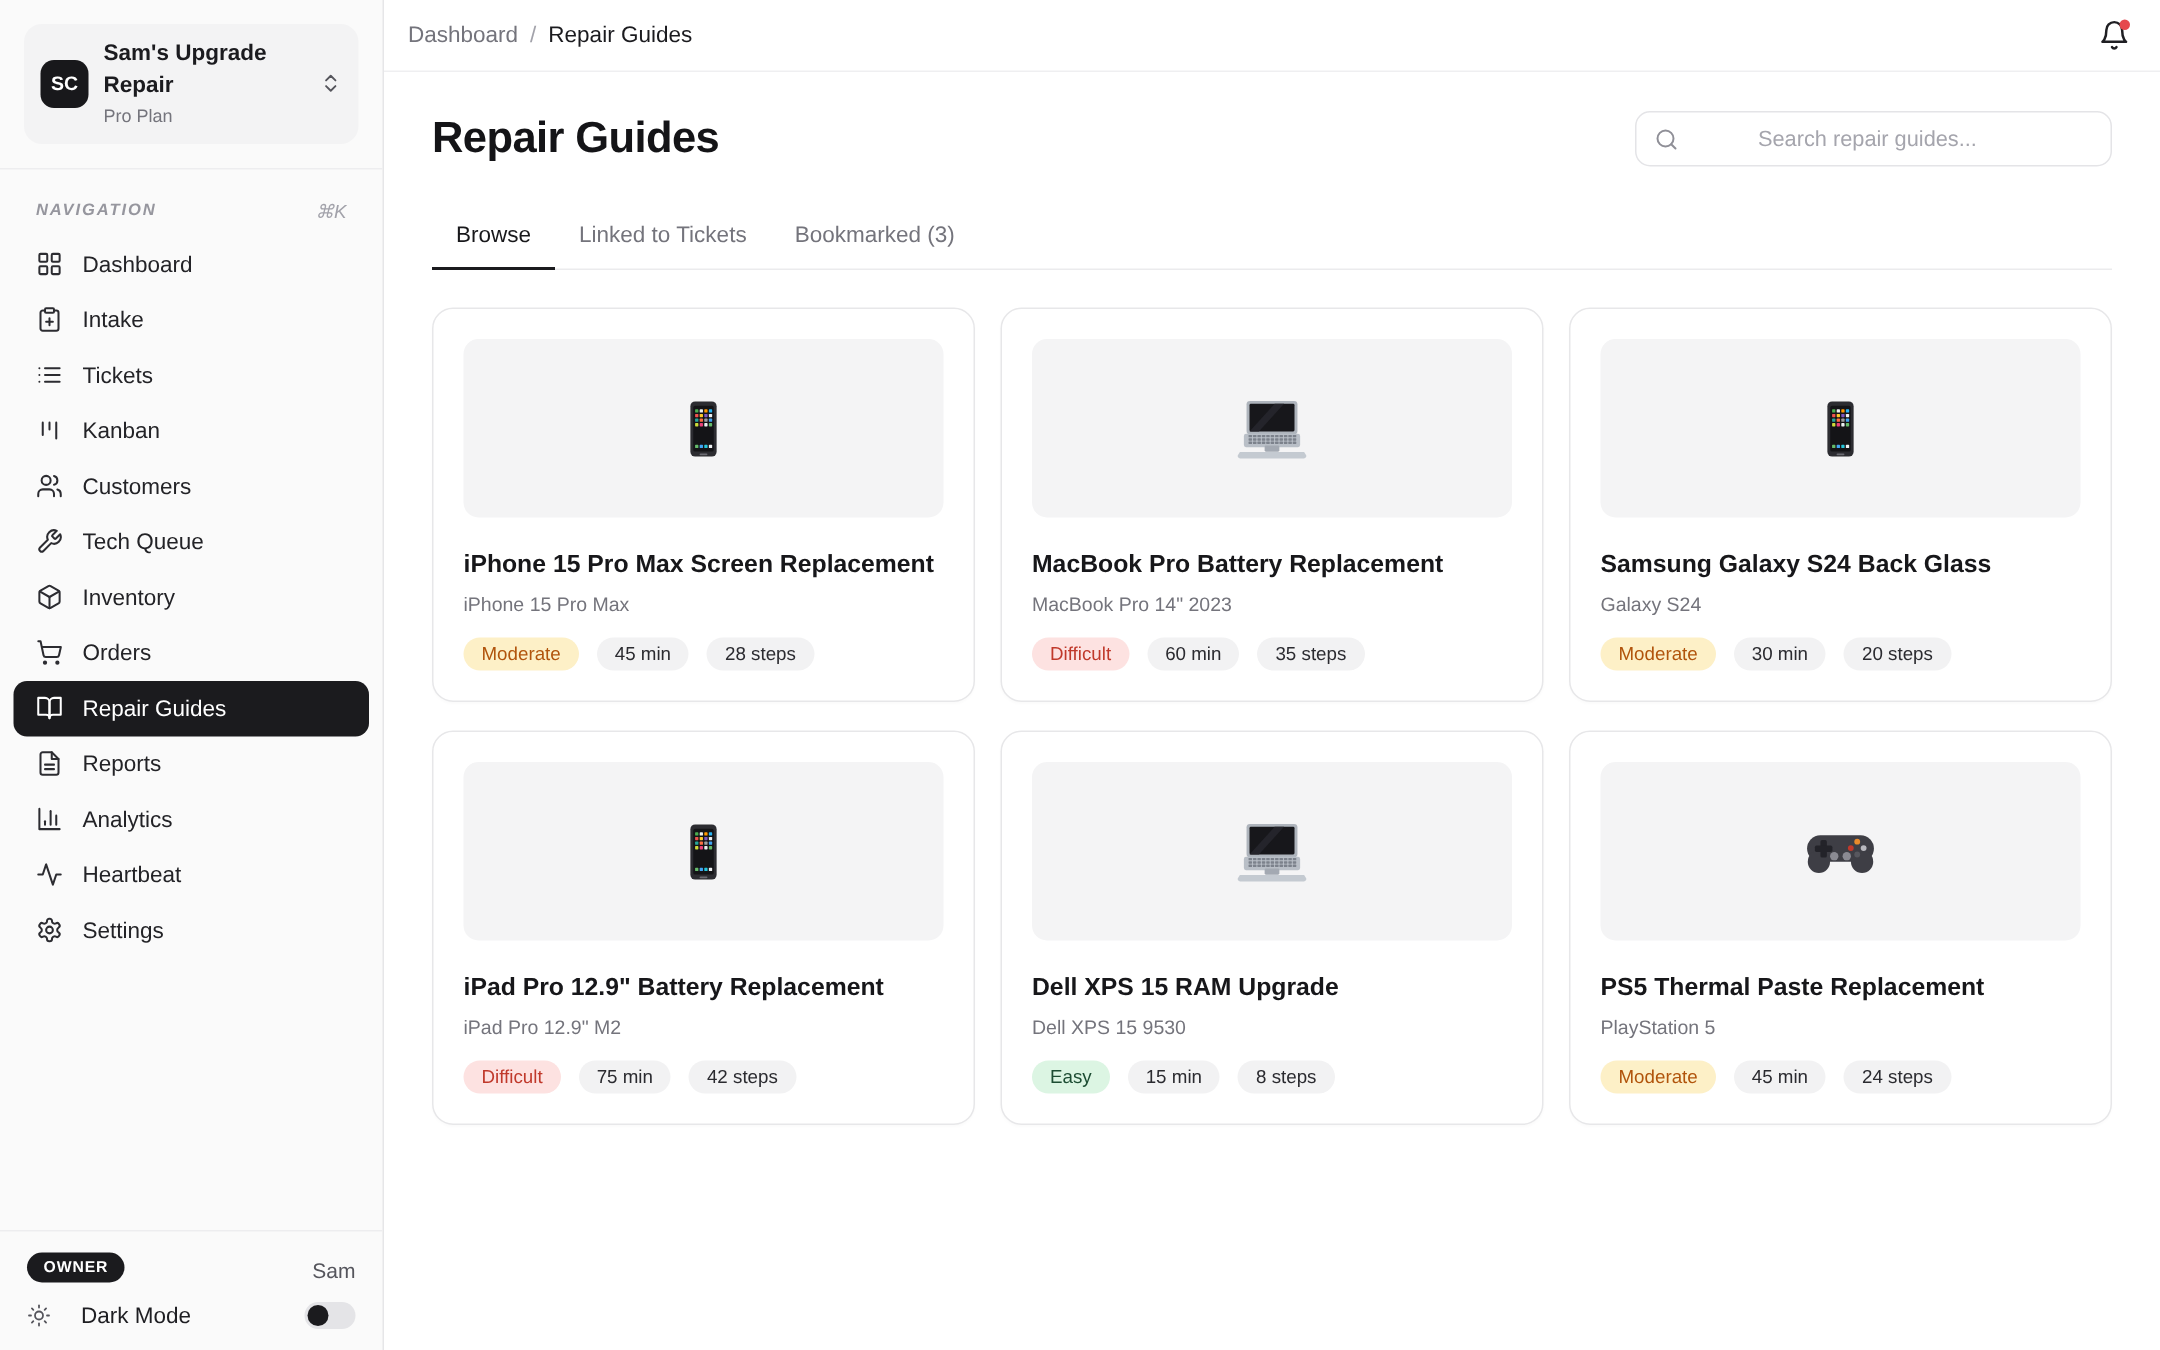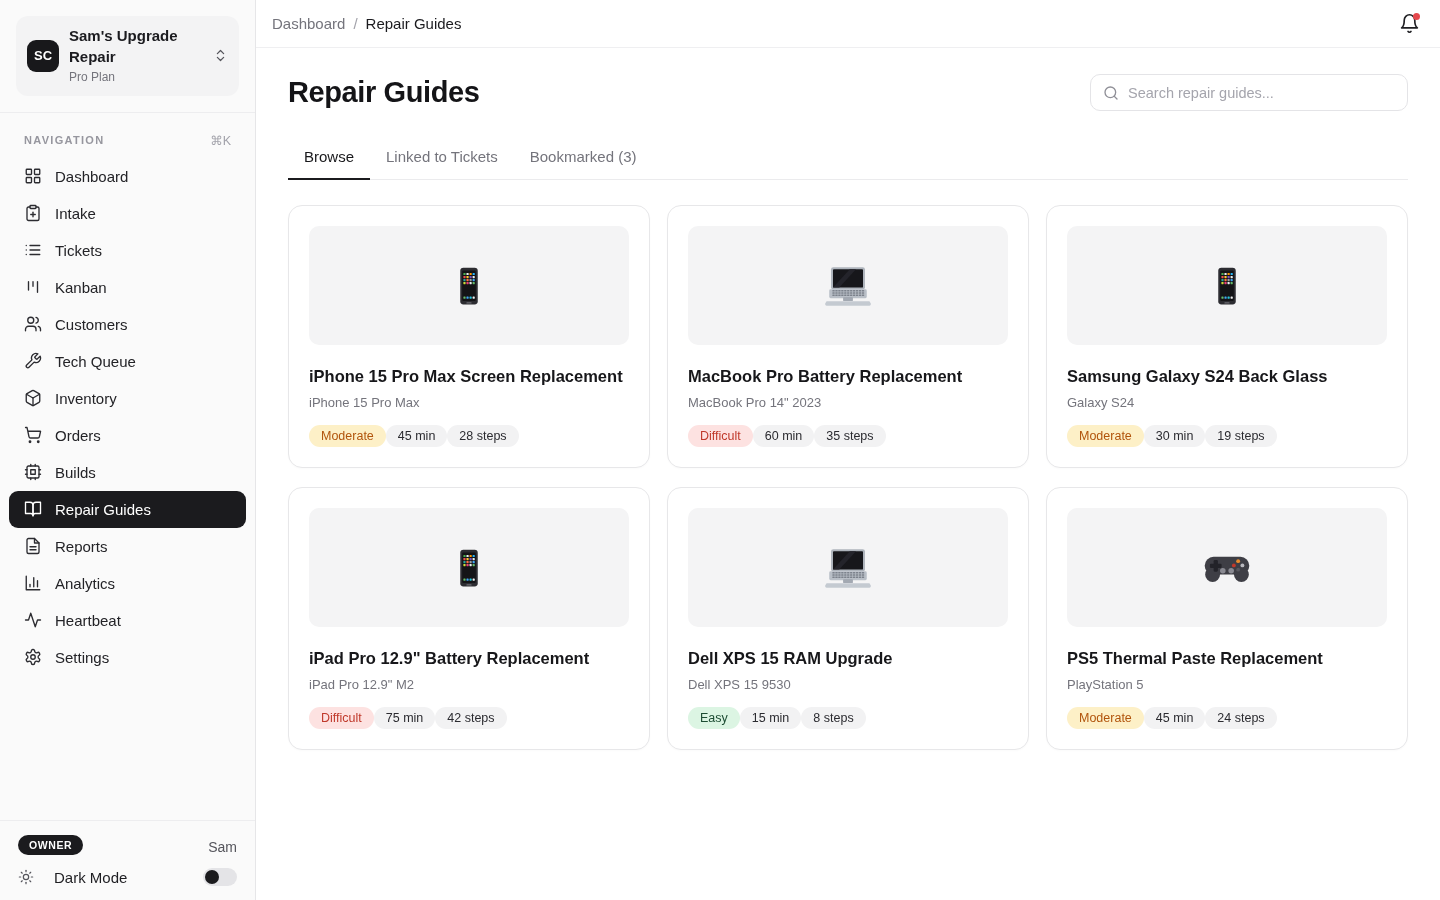--- a/index.html
+++ b/index.html
@@ -28,20 +28,21 @@
     display:flex; align-items:center; justify-content:center;
   }
   .ws-info { flex:1; line-height:1.38; }
   .ws-name { font-size:15px; font-weight:600; color:#1b1b1f; }
   .ws-plan { font-size:12px; color:#74747c; margin-top:2px; }
   .ws-chevron { color:#55555c; }
 
   .nav-header {
     display:flex; align-items:center; justify-content:space-between;
     padding:20px 24px 10px 24px;
+    font-style:italic;
   }
   .nav-header-label {
     font-size:11px; font-weight:700; letter-spacing:1.3px; color:#96969e;
   }
   .nav-shortcut { font-size:12.5px; color:#a2a2aa; }
 
   .nav-list { padding:0 9px; }
   .nav-item {
     display:flex; align-items:center; gap:13px;
     height:37px; padding:0 15px; border-radius:9px;
@@ -95,21 +96,21 @@
   .content { padding:26px 32px 0 32px; }
   .title-row { display:flex; align-items:center; justify-content:space-between; }
   .page-title { font-size:29px; font-weight:700; letter-spacing:-0.4px; color:#141417; }
   .search-box {
     width:318px; height:37px; border:1px solid #e4e4e7; border-radius:10px;
     background:#fff; display:flex; align-items:center; gap:9px; padding:0 12px;
   }
   .search-box .search-ic { color:#8f8f97; display:flex; }
   .search-box input {
     border:none; outline:none; flex:1; font-size:14.5px; background:transparent;
-    font-family:"Liberation Sans", sans-serif; color:#1b1b1f;
+    font-family:"Liberation Sans", sans-serif; color:#1b1b1f;margin-left:44px;
   }
   .search-box input::placeholder { color:#a5a5ad; }
 
   .tabs { display:flex; margin-top:27px; border-bottom:1px solid #ebebed; }
   .tab {
     background:transparent; border:none; font-family:"Liberation Sans", sans-serif;
     font-size:15px; color:#74747c; padding:10px 16px 14px 16px;
     position:relative; cursor:pointer;
   }
   .tab.active { color:#18181b; font-weight:500; }
@@ -125,21 +126,21 @@
   .card {
     background:#fff; border:1px solid #e7e7e9; border-radius:14px; padding:20px;
     box-shadow:0 1px 2px rgba(0,0,0,0.02); cursor:pointer;
   }
   .card-image {
     height:119px; border-radius:10px; background:#f4f4f5;
     display:flex; align-items:center; justify-content:center;
   }
   .card-title { margin-top:22px; font-size:16.5px; font-weight:700; color:#17171a; }
   .card-device { margin-top:9px; font-size:13px; color:#74747c; }
-  .badge-row { margin-top:15px; display:flex; align-items:center; gap:0; }
+  .badge-row { margin-top:15px; display:flex; align-items:center; gap:12px; }
   .badge {
     font-size:12.5px; font-weight:500; padding:4px 12px; border-radius:999px;
     white-space:nowrap;
   }
   .badge.moderate  { background:#fdf0c7; color:#b1540c; }
   .badge.difficult { background:#fde2e1; color:#c0392b; }
   .badge.easy      { background:#dcf5e3; color:#1d4d33; }
   .badge.meta      { background:#f2f2f3; color:#2b2b30; }
 </style>
 </head>
@@ -244,37 +245,20 @@
       </div>
       <div class="nav-item">
         <span class="nav-icon">
           <svg width="18" height="18" viewBox="0 0 24 24" fill="none" stroke="currentColor" stroke-width="1.8" stroke-linecap="round" stroke-linejoin="round">
             <circle cx="8" cy="21" r="1"></circle>
             <circle cx="19" cy="21" r="1"></circle>
             <path d="M2.05 2.05h2l2.66 12.42a2 2 0 0 0 2 1.58h9.78a2 2 0 0 0 1.95-1.57l1.65-7.43H5.12"></path>
           </svg>
         </span>
         <span>Orders</span>
-      </div>
-      <div class="nav-item">
-        <span class="nav-icon">
-          <svg width="18" height="18" viewBox="0 0 24 24" fill="none" stroke="currentColor" stroke-width="1.8" stroke-linecap="round" stroke-linejoin="round">
-            <rect x="4" y="4" width="16" height="16" rx="2"></rect>
-            <rect x="9" y="9" width="6" height="6"></rect>
-            <path d="M15 2v2"></path>
-            <path d="M15 20v2"></path>
-            <path d="M2 15h2"></path>
-            <path d="M2 9h2"></path>
-            <path d="M20 15h2"></path>
-            <path d="M20 9h2"></path>
-            <path d="M9 2v2"></path>
-            <path d="M9 20v2"></path>
-          </svg>
-        </span>
-        <span>Builds</span>
       </div>
       <div class="nav-item active">
         <span class="nav-icon">
           <svg width="18" height="18" viewBox="0 0 24 24" fill="none" stroke="currentColor" stroke-width="1.8" stroke-linecap="round" stroke-linejoin="round">
             <path d="M2 3h6a4 4 0 0 1 4 4v14a3 3 0 0 0-3-3H2z"></path>
             <path d="M22 3h-6a4 4 0 0 0-4 4v14a3 3 0 0 1 3-3h7z"></path>
           </svg>
         </span>
         <span>Repair Guides</span>
       </div>
@@ -505,21 +489,21 @@
                 <rect x="28.1" y="36" width="2.5" height="2.5" rx="0.5" fill="#eceff1"></rect>
                 <rect x="21" y="42.6" width="6" height="1.4" rx="0.7" fill="#6b6b72"></rect>
               </svg>
             </span>
           </div>
           <h3 class="card-title">Samsung Galaxy S24 Back Glass</h3>
           <p class="card-device">Galaxy S24</p>
           <div class="badge-row">
             <span class="badge moderate">Moderate</span>
             <span class="badge meta">30 min</span>
-            <span class="badge meta">19 steps</span>
+            <span class="badge meta">20 steps</span>
           </div>
         </article>
         <article class="card">
           <div class="card-image">
             <span>
               <svg width="42" height="42" viewBox="0 0 48 48">
                 <rect x="14" y="3" width="20" height="42" rx="3.6" fill="#2c2c31"></rect>
                 <rect x="16.2" y="6.2" width="15.6" height="35" rx="1.4" fill="#141417"></rect>
                 <rect x="17.6" y="9" width="2.5" height="2.5" rx="0.5" fill="#4caf50"></rect>
                 <rect x="21.1" y="9" width="2.5" height="2.5" rx="0.5" fill="#eceff1"></rect>

